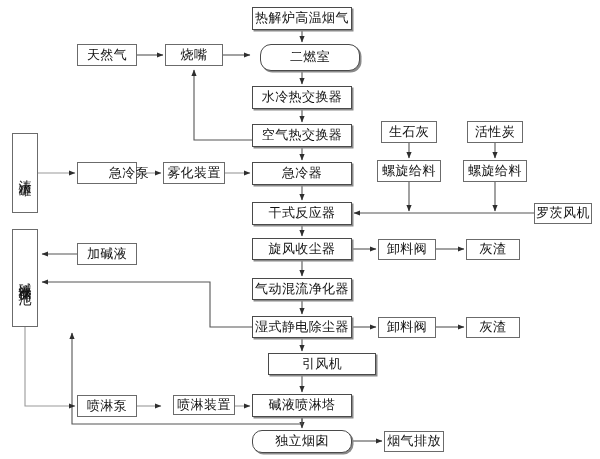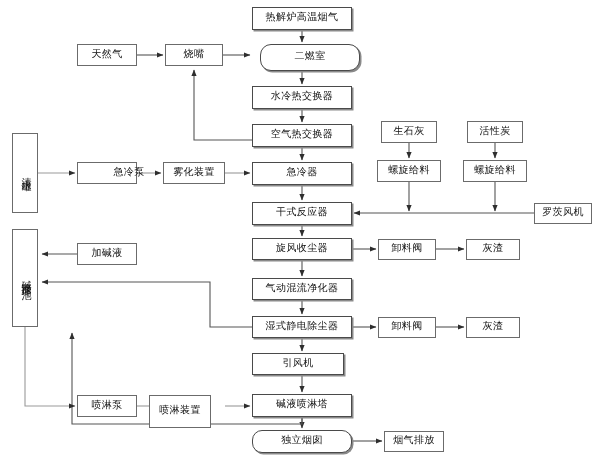--- a/index.html
+++ b/index.html
@@ -26,26 +26,25 @@
   .node {
     position: absolute;
     box-sizing: border-box;
     background: #ffffff;
     border: 1px solid #6b6b6b;
     display: flex;
     align-items: center;
     justify-content: center;
     text-align: center;
     color: #111111;
-    font-size: 10px;
+    font-size: 13px;
     line-height: 1.08;
     letter-spacing: 0.4px;
     z-index: 3;
     white-space: nowrap;
-    font-family: Liberation Mono, monospace;
   }
   
   .node.main {
     border: 1px solid #4a4a4a;
     box-shadow: 1.5px 1.5px 0 #8a8a8a;
   }
   .node.vert {
     white-space: normal;
     writing-mode: vertical-rl;
     text-orientation: upright;
@@ -191,27 +190,27 @@
       </div>
       <div class="node main" style="left: 252px; top: 316px; width: 100px; height: 22px;">
         <span>湿式静电除尘器</span>
       </div>
       <div class="node " style="left: 378px; top: 317px; width: 58px; height: 21px;">
         <span>卸料阀</span>
       </div>
       <div class="node " style="left: 466px; top: 317px; width: 54px; height: 21px;">
         <span>灰渣</span>
       </div>
-      <div class="node main" style="left: 252px; top: 353px; width: 92px; height: 22px;">
+      <div class="node main" style="left: 268px; top: 353px; width: 108px; height: 22px;">
         <span>引风机</span>
       </div>
       <div class="node " style="left: 77px; top: 395px; width: 60px; height: 22px;">
         <span>喷淋泵</span>
       </div>
-      <div class="node " style="left: 149px; top: 395px; width: 62px; height: 33px;">
+      <div class="node " style="left: 173px; top: 395px; width: 62px; height: 20px;">
         <span>喷淋装置</span>
       </div>
       <div class="node main" style="left: 252px; top: 394px; width: 100px; height: 23px;">
         <span>碱液喷淋塔</span>
       </div>
       <div class="node main" style="left: 252px; top: 430px; width: 100px; height: 23px; border-radius: 10px;">
         <span>独立烟囱</span>
       </div>
       <div class="node " style="left: 384px; top: 431px; width: 60px; height: 21px;">
         <span>烟气排放</span>

